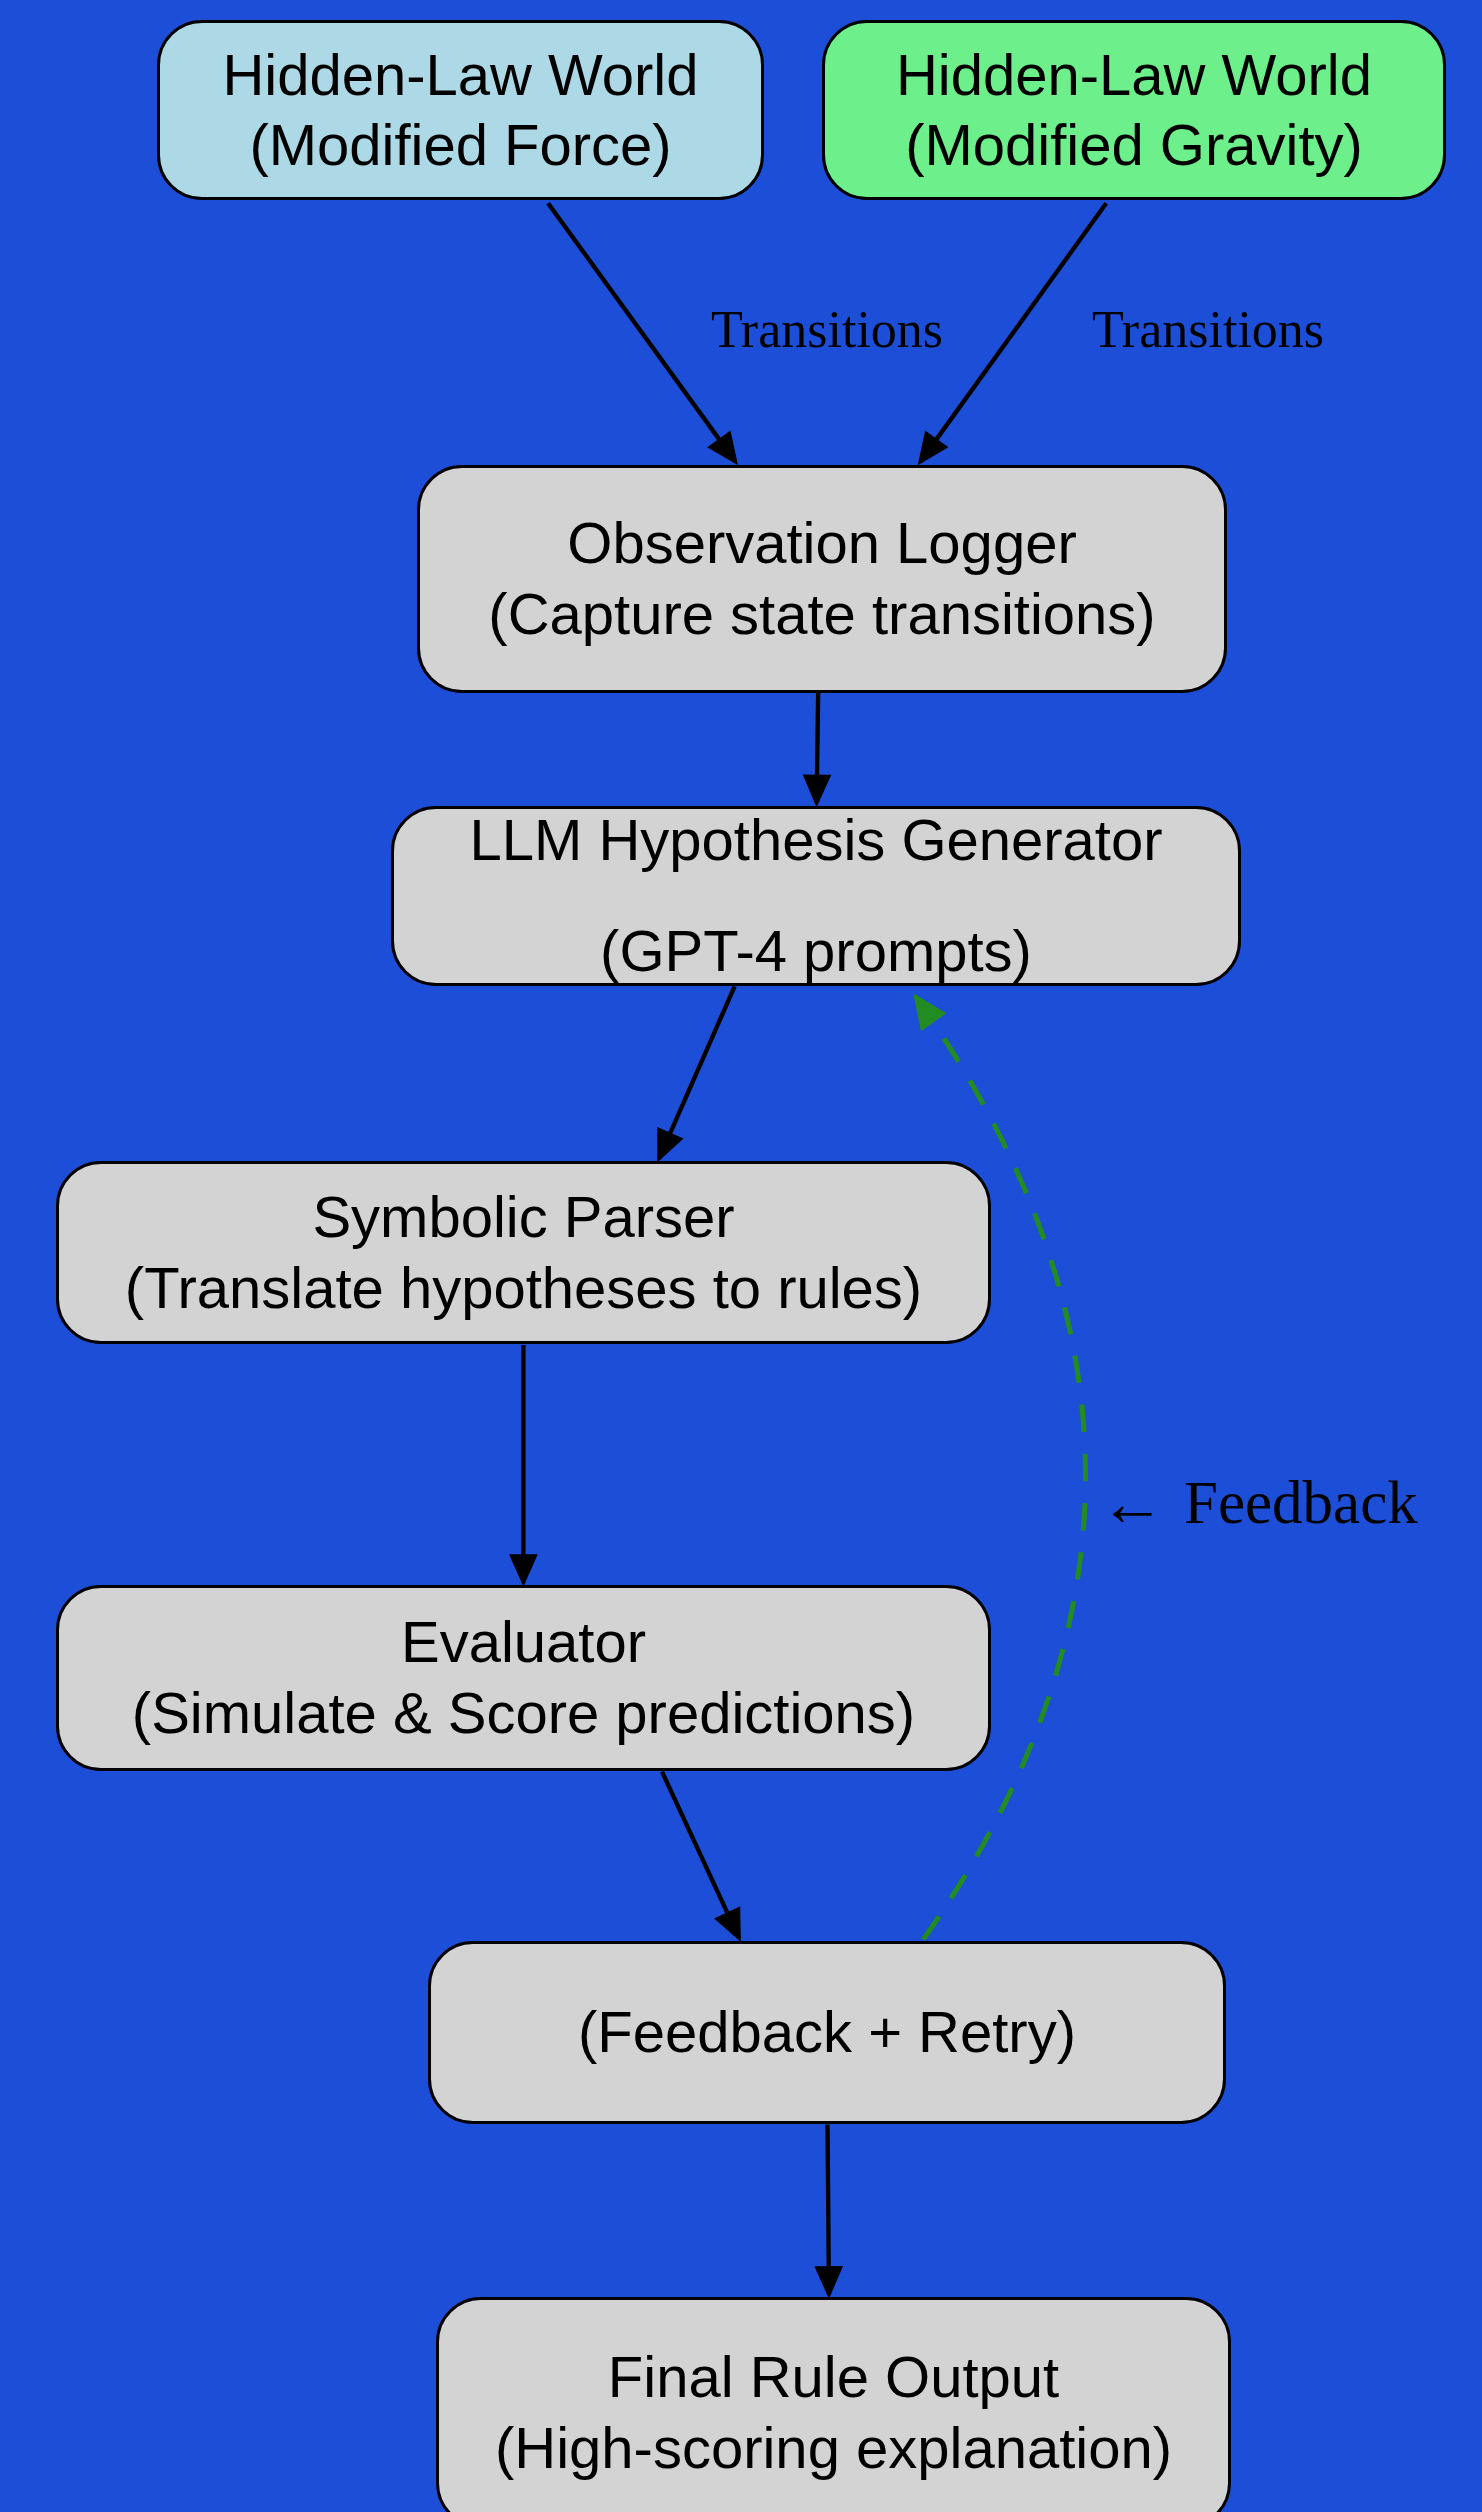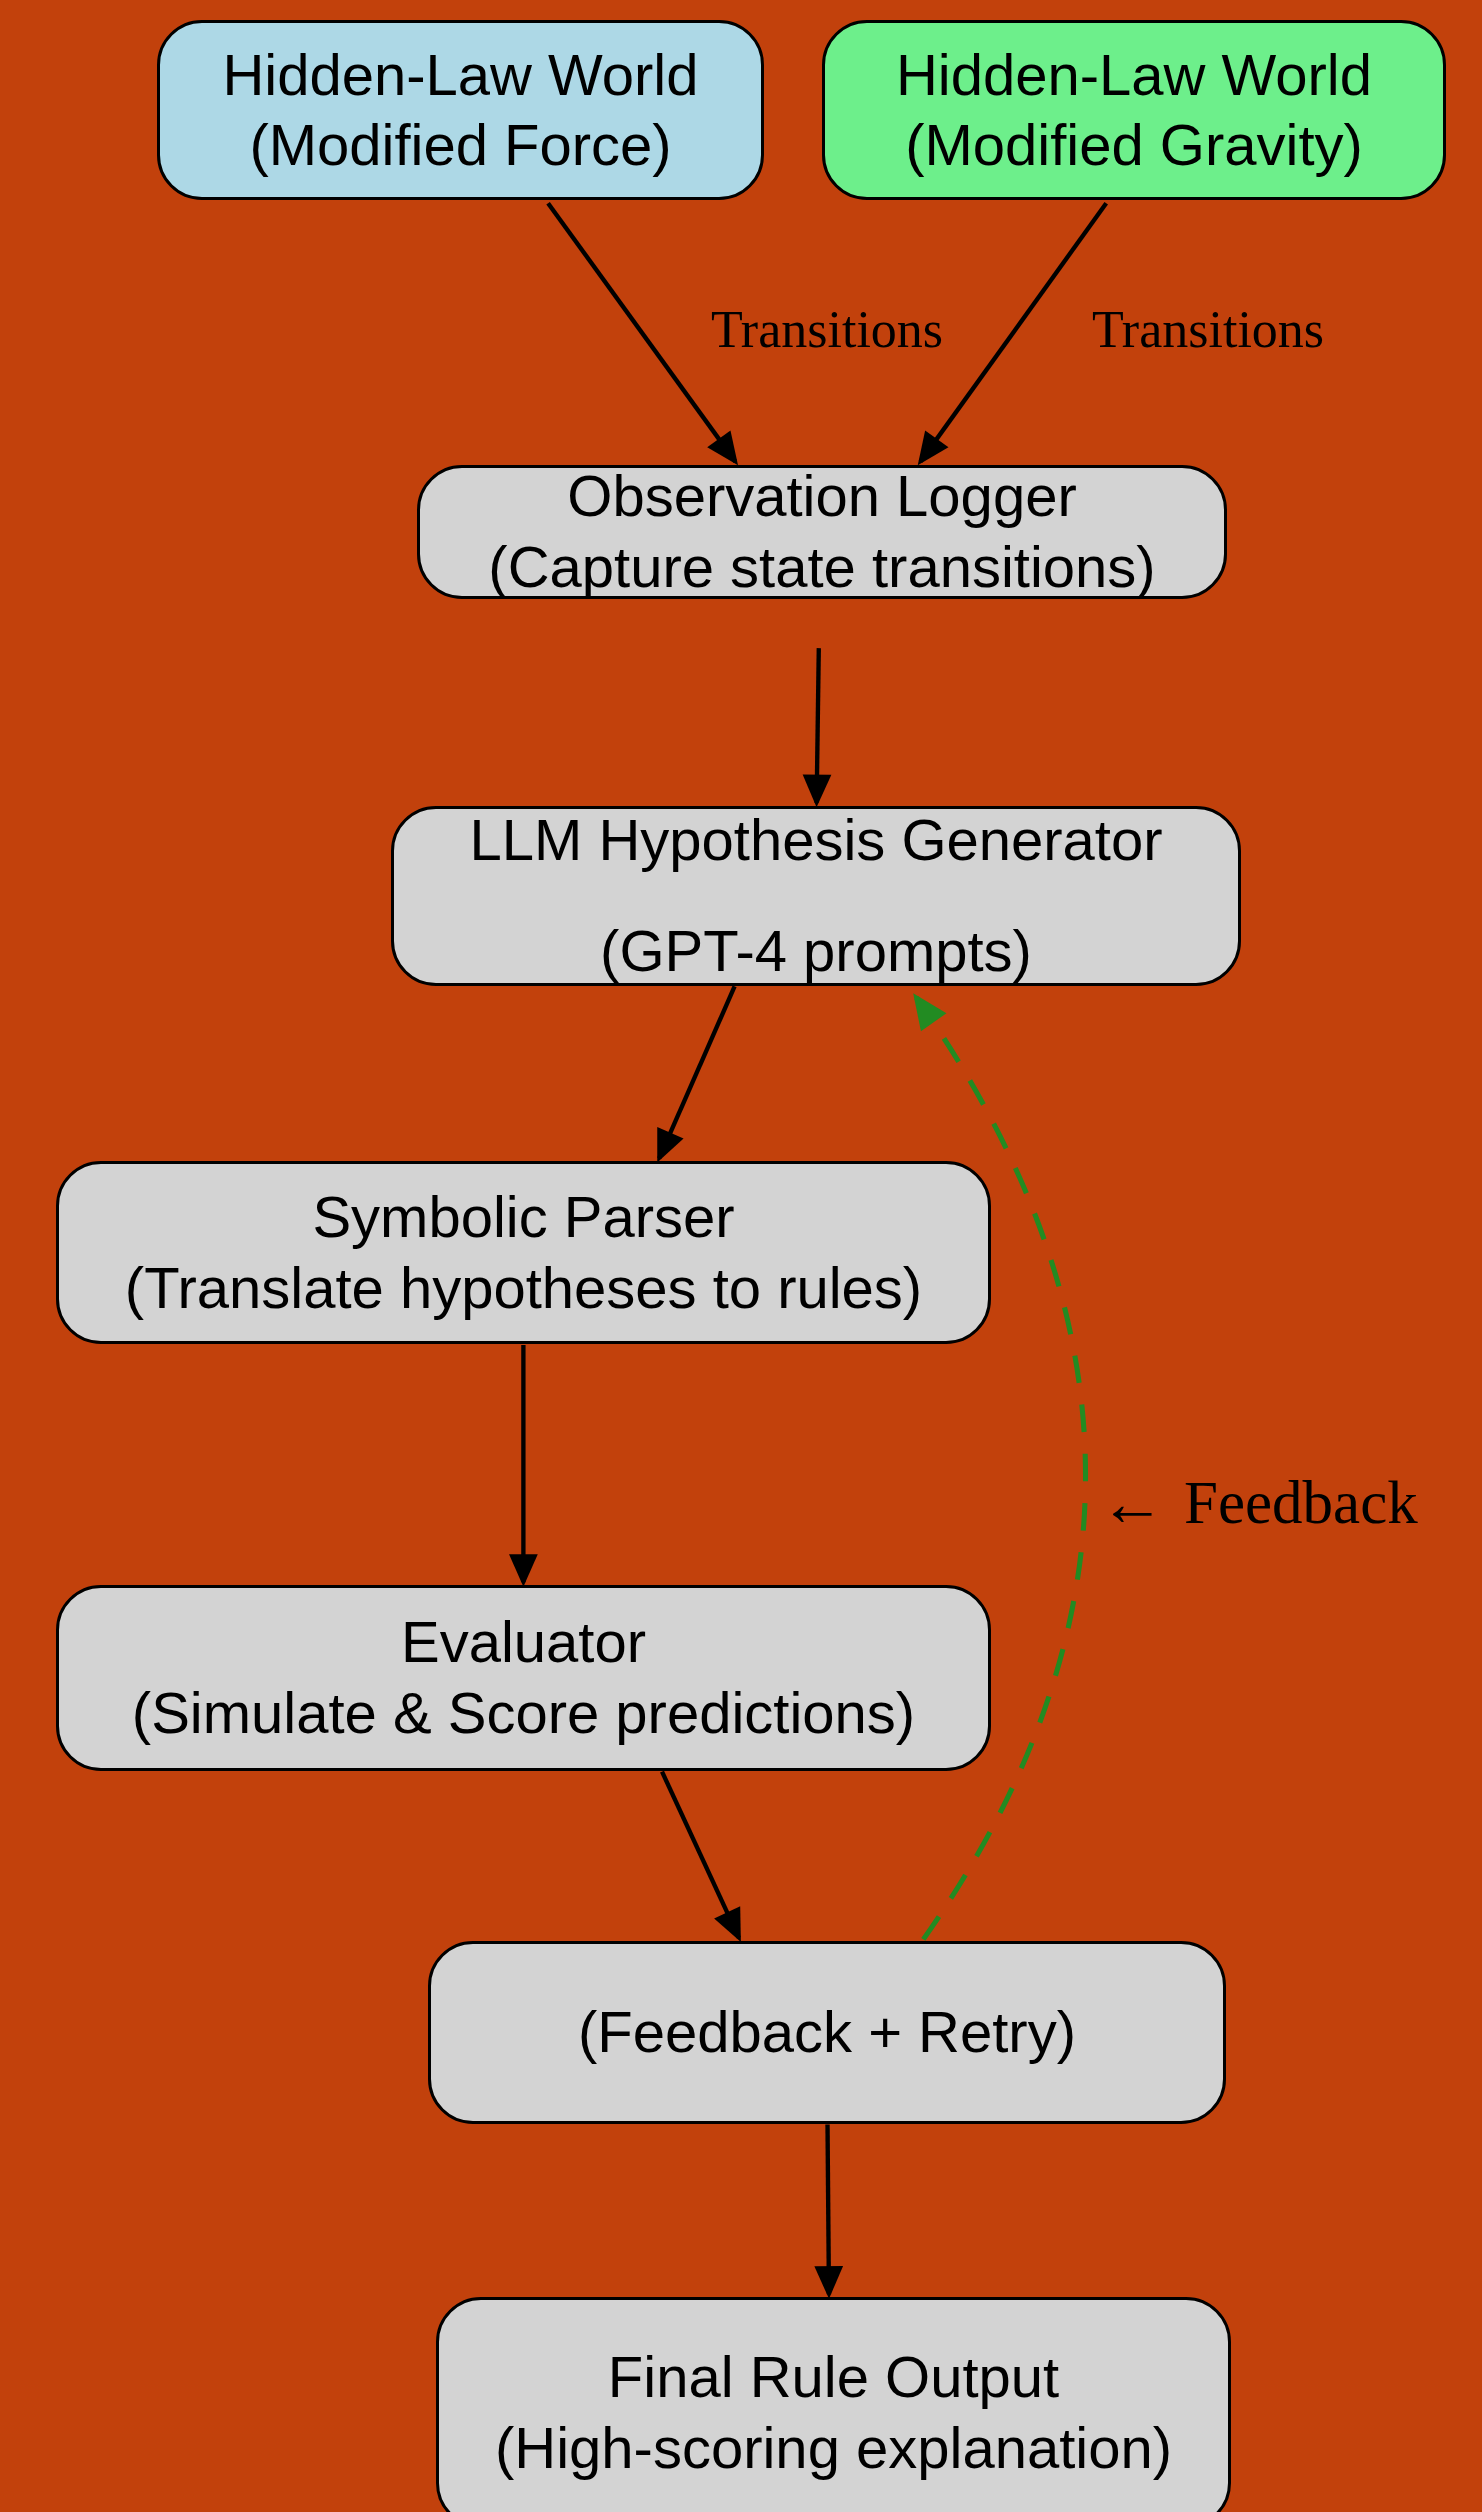--- a/index.html
+++ b/index.html
@@ -1,19 +1,19 @@
 <!DOCTYPE html>
 <html style="font-size:11.6px"><head>
 <meta charset="utf-8">
 <style>
   html,body{margin:0;padding:0;background:#ffffff;}
   .canvas{
     position:relative;
     width:1483px;height:2512px;
-    background:#c2410c;
+    background:#1d4ed8;
     font-family:"Liberation Sans",sans-serif;
     overflow:hidden;
   }
   svg.edges{position:absolute;left:0;top:0;width:1483px;height:2512px;}
   .edge{stroke:#000000;stroke-width:6;fill:none;}
   .edge.feedback{stroke:#228B22;stroke-width:7;stroke-dasharray:38 30;fill:none;}
   .node{
     position:absolute;
     box-sizing:border-box;
     border:3.6px solid #000000;
@@ -21,21 +21,21 @@
     display:flex;flex-direction:column;
     align-items:center;justify-content:center;
     text-align:center;
     color:#000000;
     font-size:58px;line-height:1.22;
     white-space:nowrap;
     background:#d3d3d3;
   }
   .n0{left:157px;top:20.3px;width:607px;height:180px;}
   .n1{left:822px;top:20.3px;width:624px;height:180px;}
-  .n2{left:417px;top:465px;width:810px;height:134px;}
+  .n2{left:417px;top:465px;width:810px;height:228px;}
   .n3{left:391px;top:806px;width:850px;height:180px;gap:40px;}
   .n4{left:56px;top:1161px;width:935px;height:183px;}
   .n5{left:56px;top:1585px;width:935px;height:186px;}
   .n6{left:428px;top:1941px;width:798px;height:183px;}
   .n7{left:436px;top:2297px;width:795px;height:231px;}
   .edge-label{
     position:absolute;
     transform:translate(-50%,-50%);
     font-family:"Liberation Serif",serif;
     font-size:52px;color:#000000;white-space:nowrap;

